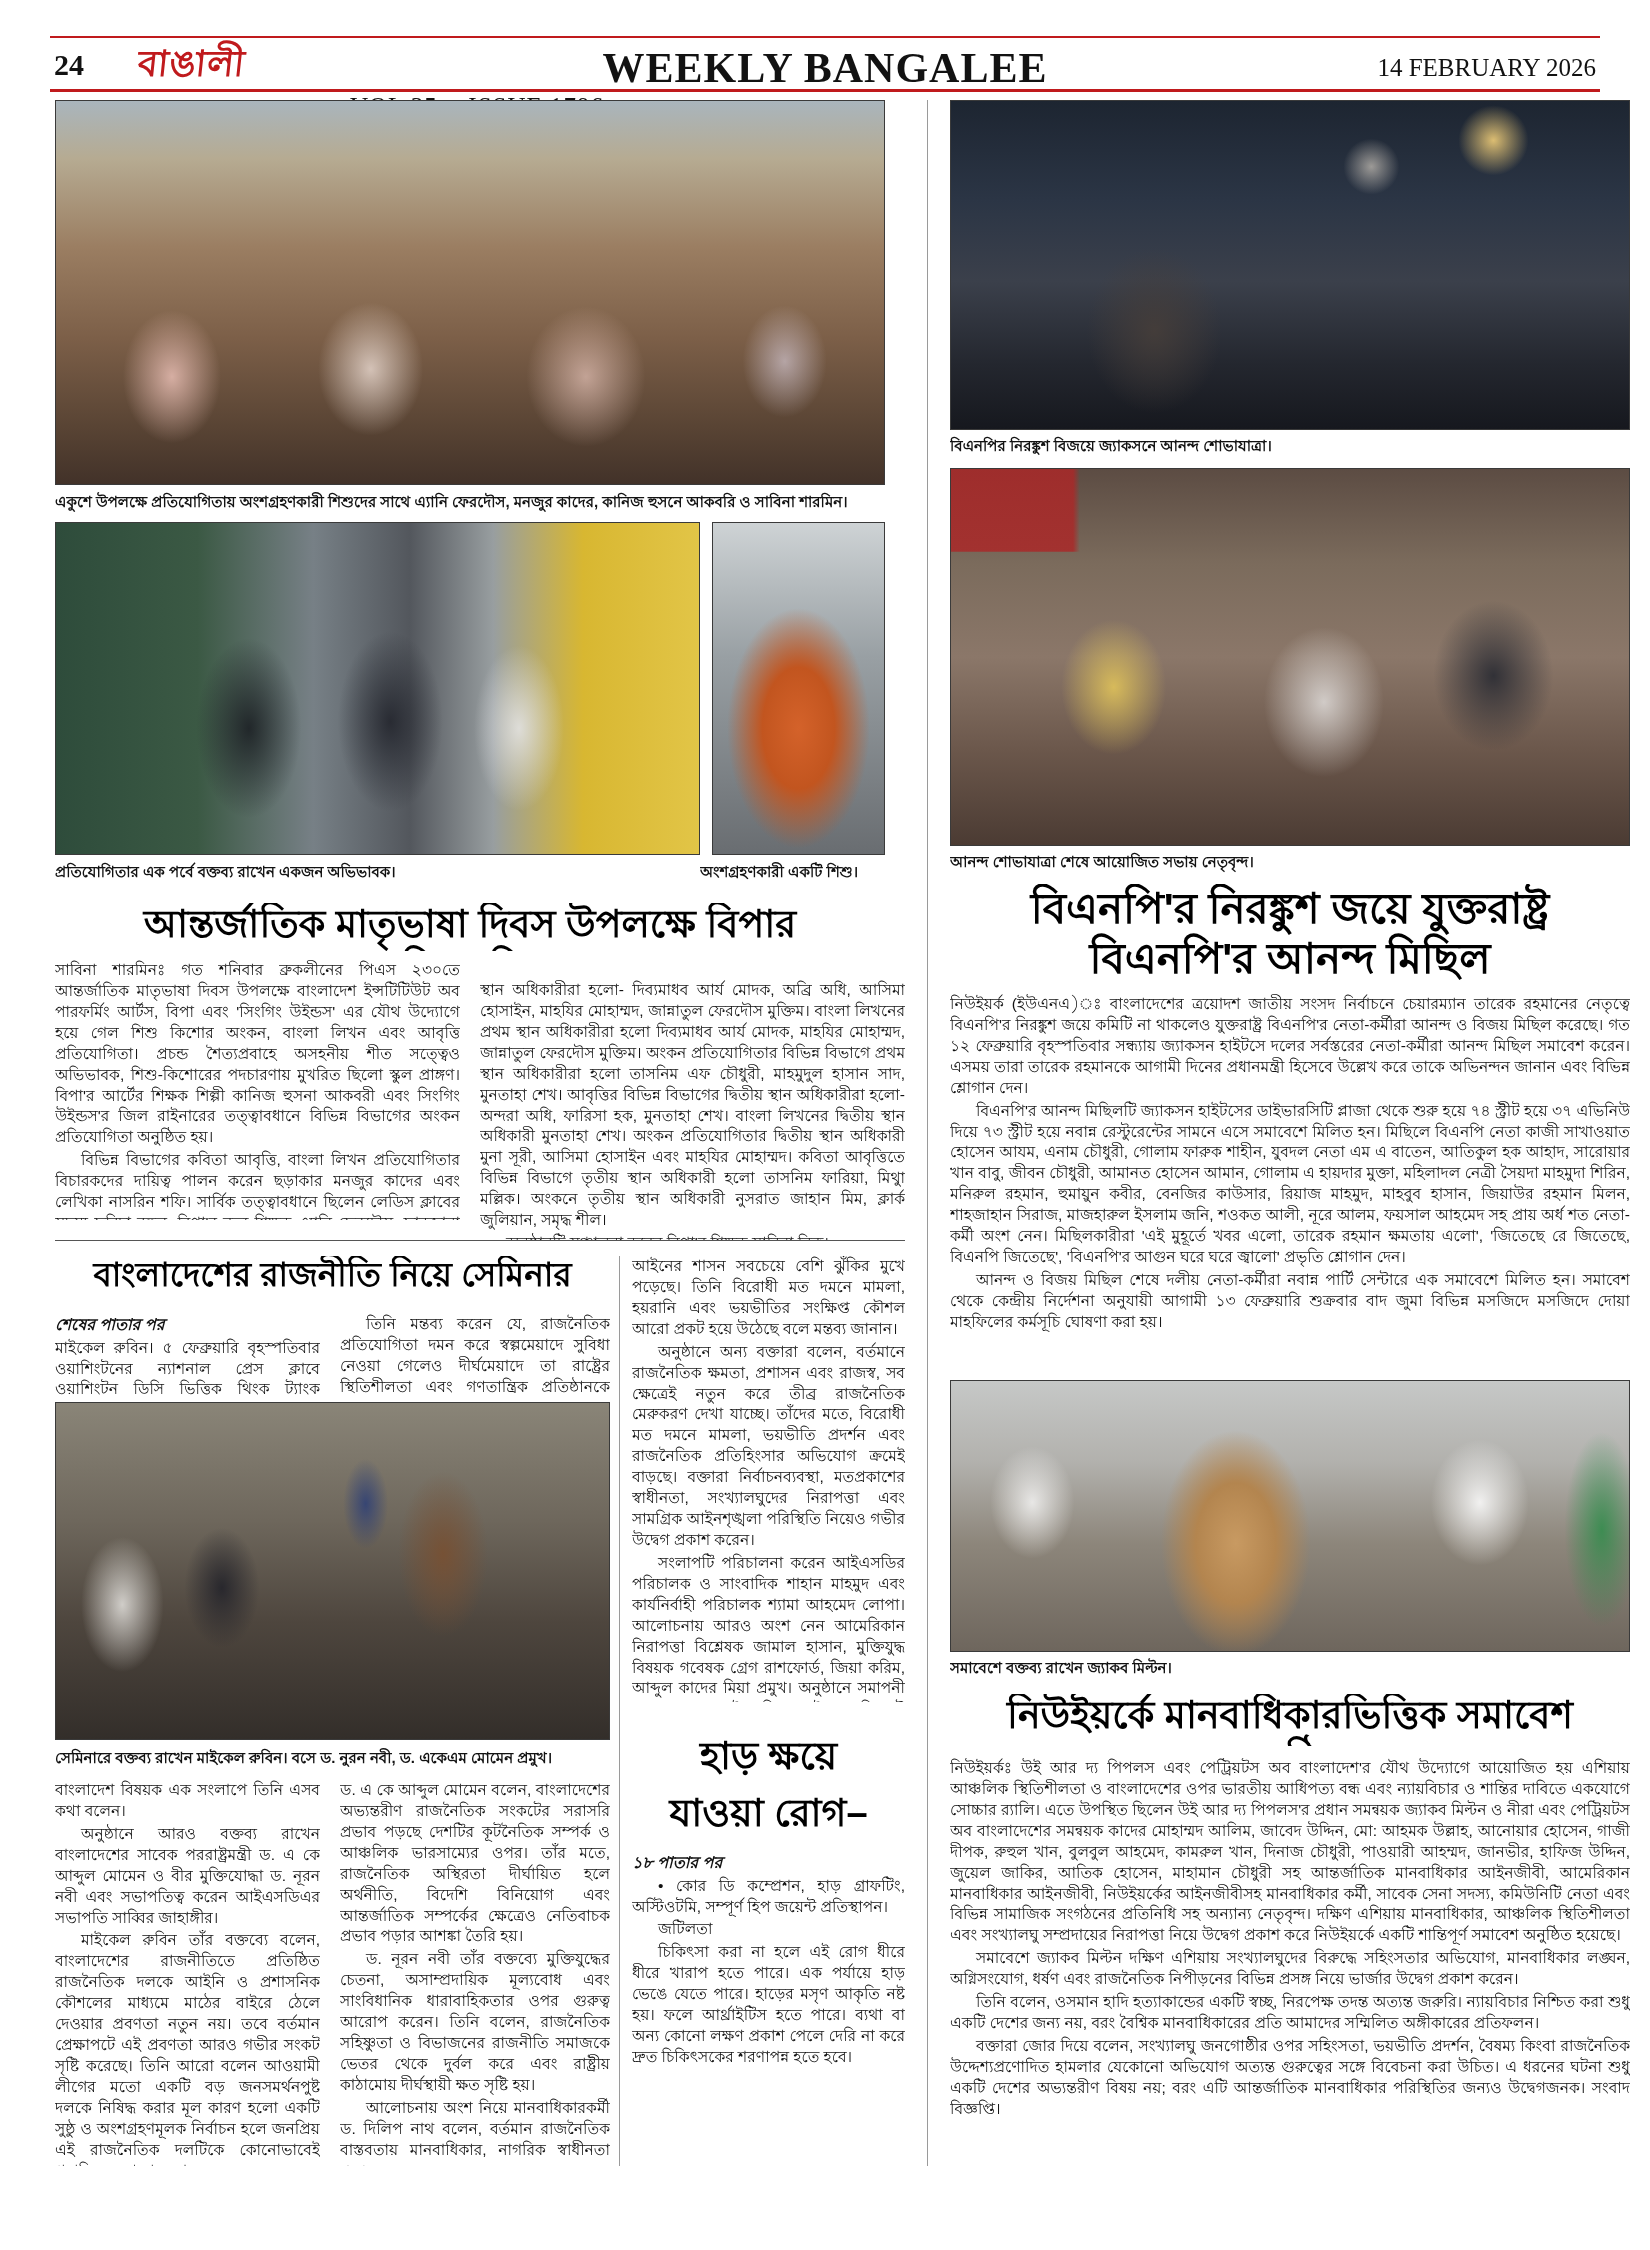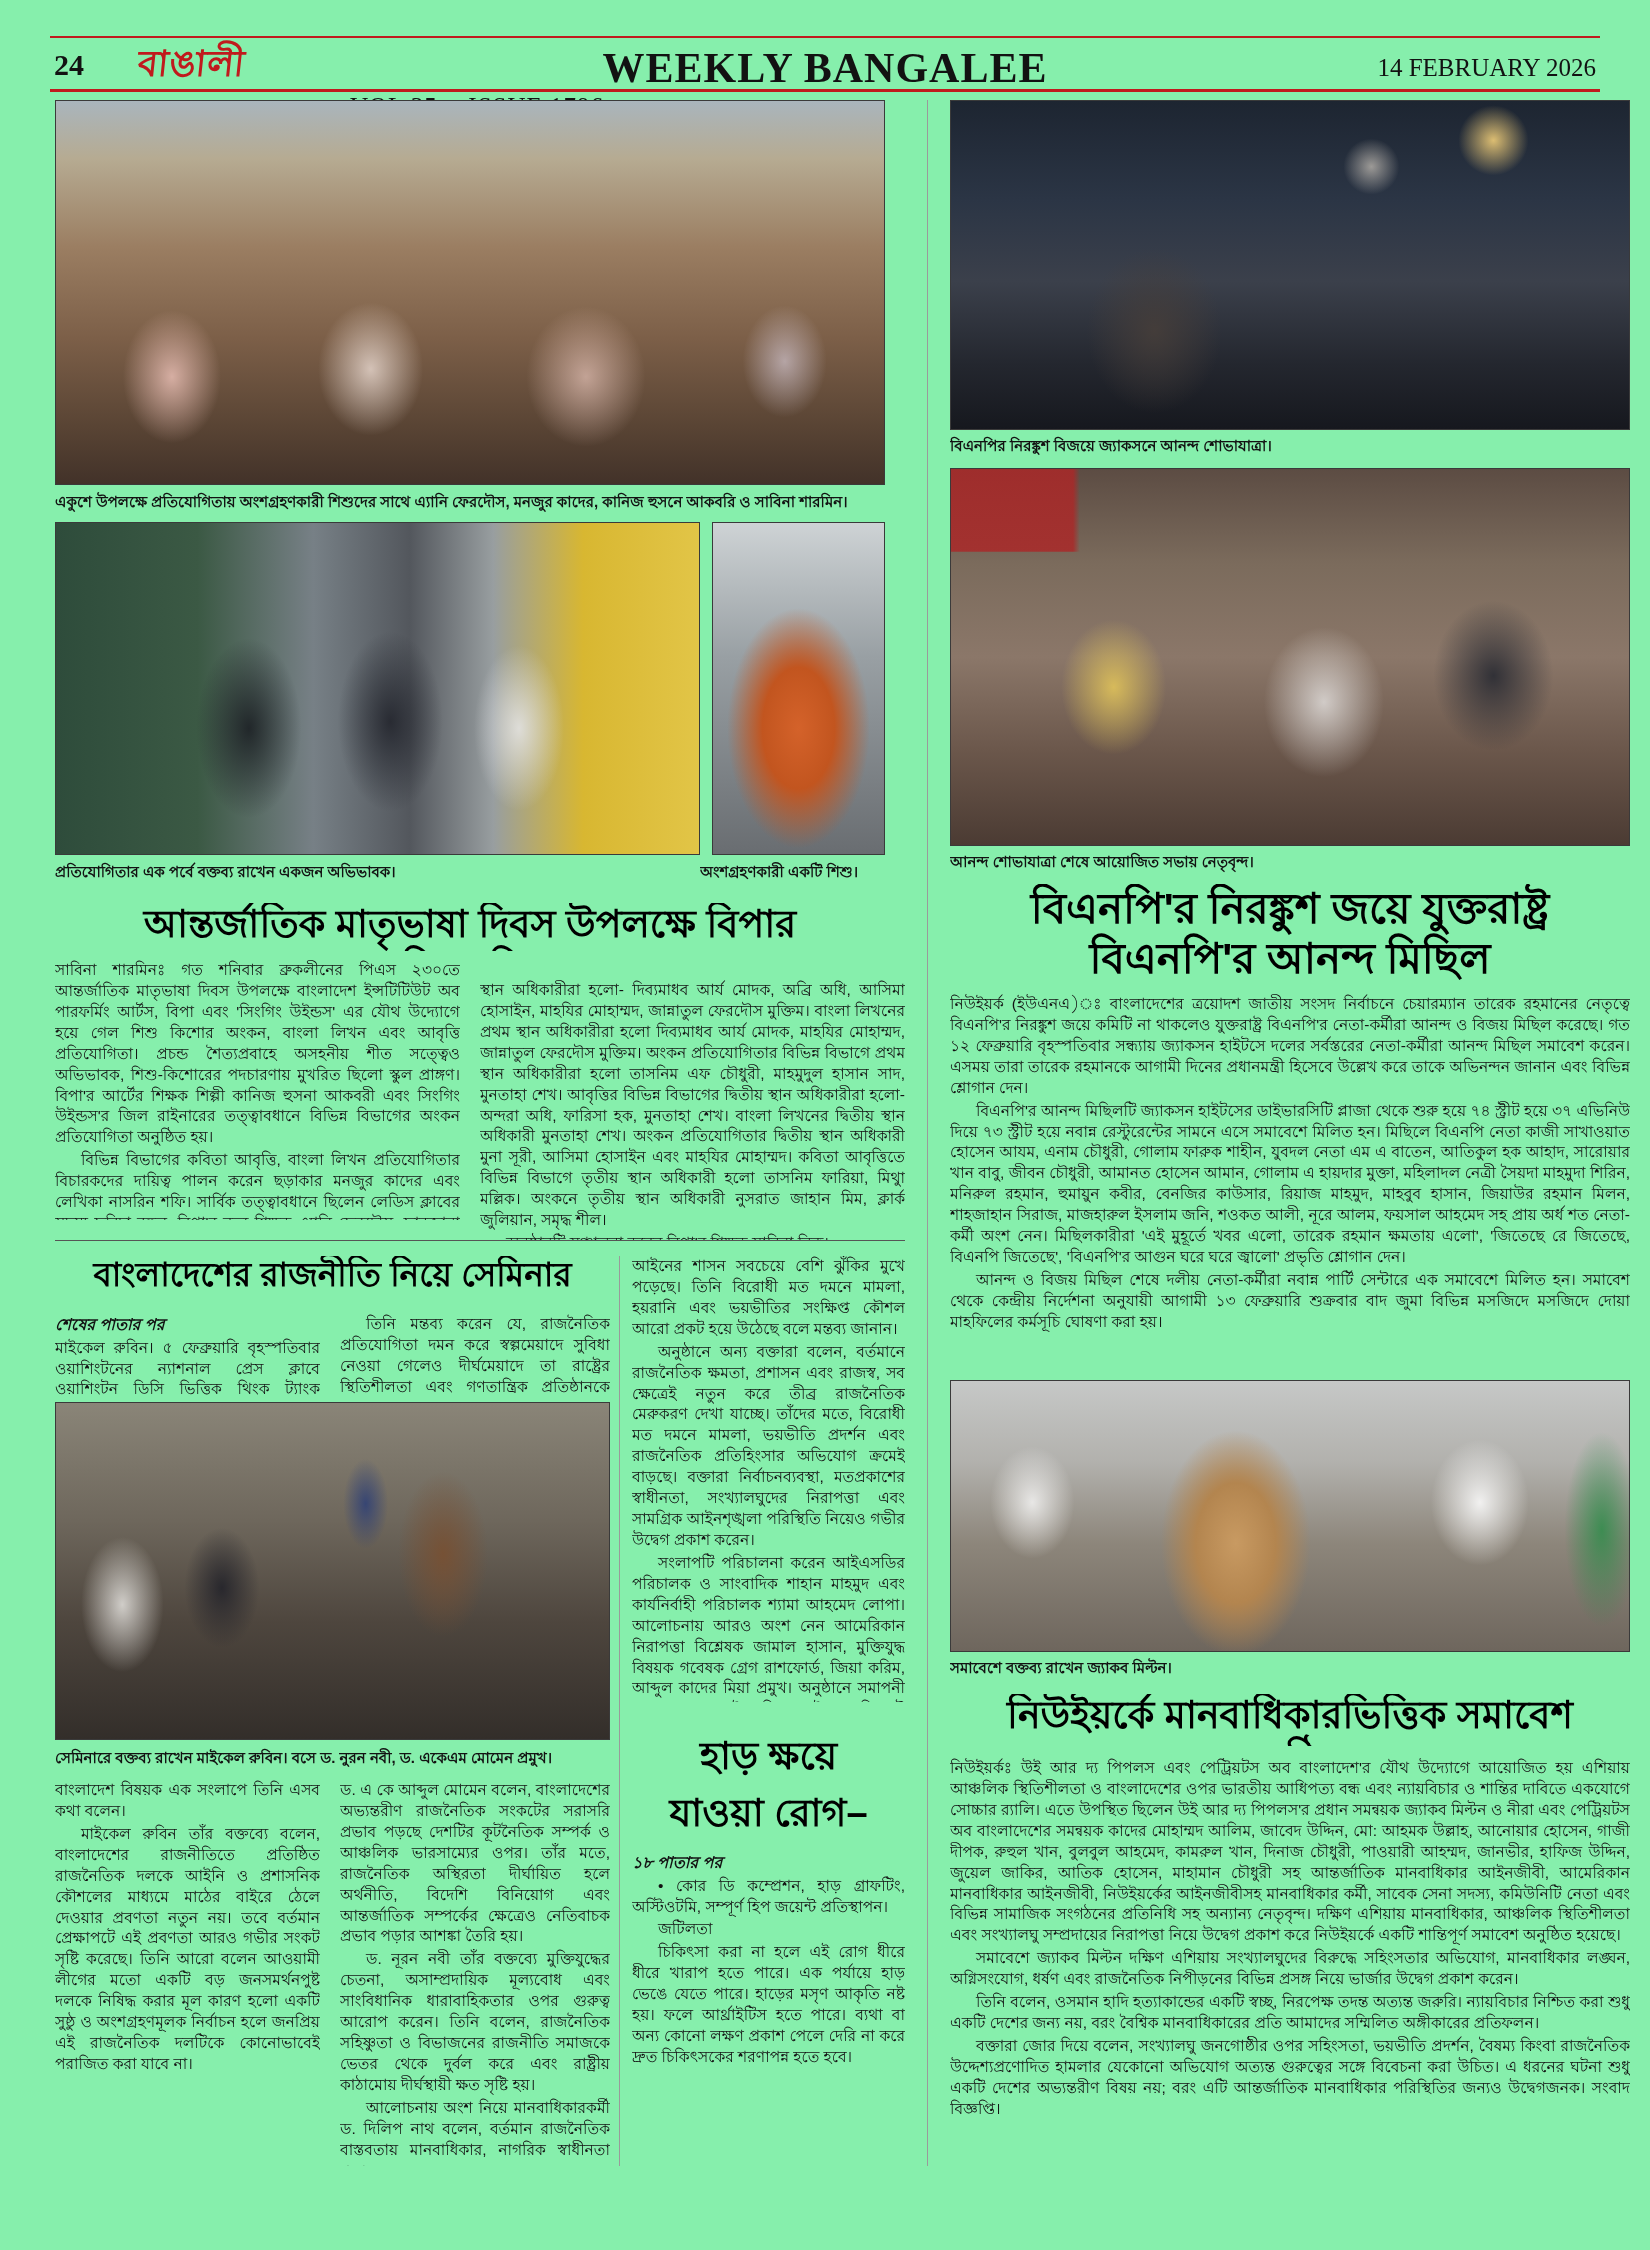--- a/index.html
+++ b/index.html
@@ -1,18 +1,18 @@
 <!DOCTYPE html>
 <html><head>
 <meta charset="utf-8">
 <style>
   :root{ --red:#c01a1d; --ink:#121212; }
   *{box-sizing:border-box;}
   body{margin:0;background:#e8e8e8;}
-  .page{position:relative;width:1650px;height:2250px;margin:0 auto;background:#86efac;
+  .page{position:relative;width:1650px;height:2250px;margin:0 auto;background:#ffffff;
         font-family:"Liberation Sans","DejaVu Sans",sans-serif;color:var(--ink);overflow:hidden;}
   .serif{font-family:"Liberation Serif","DejaVu Serif",serif;}
 
   
   .hdr{position:absolute;left:50px;right:50px;top:36px;height:56px;
        border-top:2px solid var(--red);border-bottom:3px solid var(--red);}
   .pageno{position:absolute;left:4px;top:10px;font-size:30px;font-weight:bold;}
   .logo{position:absolute;left:88px;top:6px;color:var(--red);font-weight:bold;font-size:36px;
         transform:skewX(-6deg);letter-spacing:1px;line-height:1.1;}
   .volissue{position:absolute;left:300px;top:16px;font-size:25px;letter-spacing:1px;margin-top:39px;}
@@ -116,20 +116,21 @@
   </div>
   <div class="bt" style="left:340px;top:1314px;width:270px;height:84px;">
     <p>তিনি মন্তব্য করেন যে, রাজনৈতিক প্রতিযোগিতা দমন করে স্বল্পমেয়াদে সুবিধা নেওয়া গেলেও দীর্ঘমেয়াদে তা রাষ্ট্রের স্থিতিশীলতা এবং গণতান্ত্রিক প্রতিষ্ঠানকে দুর্বল করে দেয়।</p>
   </div>
 
   <div class="ph ph-seminar" style="left:55px;top:1402px;width:555px;height:338px;"></div>
   <div class="cap" style="left:55px;top:1748px;width:555px;height:22px;">সেমিনারে বক্তব্য রাখেন মাইকেল রুবিন। বসে ড. নুরন নবী, ড. একেএম মোমেন প্রমুখ।</div>
 
   <div class="bt" style="left:55px;top:1780px;width:265px;height:386px;">
     <p class="lead">বাংলাদেশ বিষয়ক এক সংলাপে তিনি এসব কথা বলেন।</p>
+    <p>অনুষ্ঠানে আরও বক্তব্য রাখেন বাংলাদেশের সাবেক পররাষ্ট্রমন্ত্রী ড. এ কে আব্দুল মোমেন ও বীর মুক্তিযোদ্ধা ড. নূরন নবী এবং সভাপতিত্ব করেন আইএসডিএর সভাপতি সাব্বির জাহাঙ্গীর।</p>
     <p>মাইকেল রুবিন তাঁর বক্তব্যে বলেন, বাংলাদেশের রাজনীতিতে প্রতিষ্ঠিত রাজনৈতিক দলকে আইনি ও প্রশাসনিক কৌশলের মাধ্যমে মাঠের বাইরে ঠেলে দেওয়ার প্রবণতা নতুন নয়। তবে বর্তমান প্রেক্ষাপটে এই প্রবণতা আরও গভীর সংকট সৃষ্টি করেছে। তিনি আরো বলেন আওয়ামী লীগের মতো একটি বড় জনসমর্থনপুষ্ট দলকে নিষিদ্ধ করার মূল কারণ হলো একটি সুষ্ঠু ও অংশগ্রহণমূলক নির্বাচন হলে জনপ্রিয় এই রাজনৈতিক দলটিকে কোনোভাবেই পরাজিত করা যাবে না।</p>
   </div>
   <div class="bt" style="left:340px;top:1780px;width:270px;height:386px;">
     <p class="lead">ড. এ কে আব্দুল মোমেন বলেন, বাংলাদেশের অভ্যন্তরীণ রাজনৈতিক সংকটের সরাসরি প্রভাব পড়ছে দেশটির কূটনৈতিক সম্পর্ক ও আঞ্চলিক ভারসাম্যের ওপর। তাঁর মতে, রাজনৈতিক অস্থিরতা দীর্ঘায়িত হলে অর্থনীতি, বিদেশি বিনিয়োগ এবং আন্তর্জাতিক সম্পর্কের ক্ষেত্রেও নেতিবাচক প্রভাব পড়ার আশঙ্কা তৈরি হয়।</p>
     <p>ড. নূরন নবী তাঁর বক্তব্যে মুক্তিযুদ্ধের চেতনা, অসাম্প্রদায়িক মূল্যবোধ এবং সাংবিধানিক ধারাবাহিকতার ওপর গুরুত্ব আরোপ করেন। তিনি বলেন, রাজনৈতিক সহিষ্ণুতা ও বিভাজনের রাজনীতি সমাজকে ভেতর থেকে দুর্বল করে এবং রাষ্ট্রীয় কাঠামোয় দীর্ঘস্থায়ী ক্ষত সৃষ্টি হয়।</p>
     <p>আলোচনায় অংশ নিয়ে মানবাধিকারকর্মী ড. দিলিপ নাথ বলেন, বর্তমান রাজনৈতিক বাস্তবতায় মানবাধিকার, নাগরিক স্বাধীনতা এবং</p>
   </div>
 
   <div class="vr" style="left:619px;top:1256px;height:910px;"></div>
   <div class="bt" style="left:632px;top:1256px;width:273px;height:446px;">

